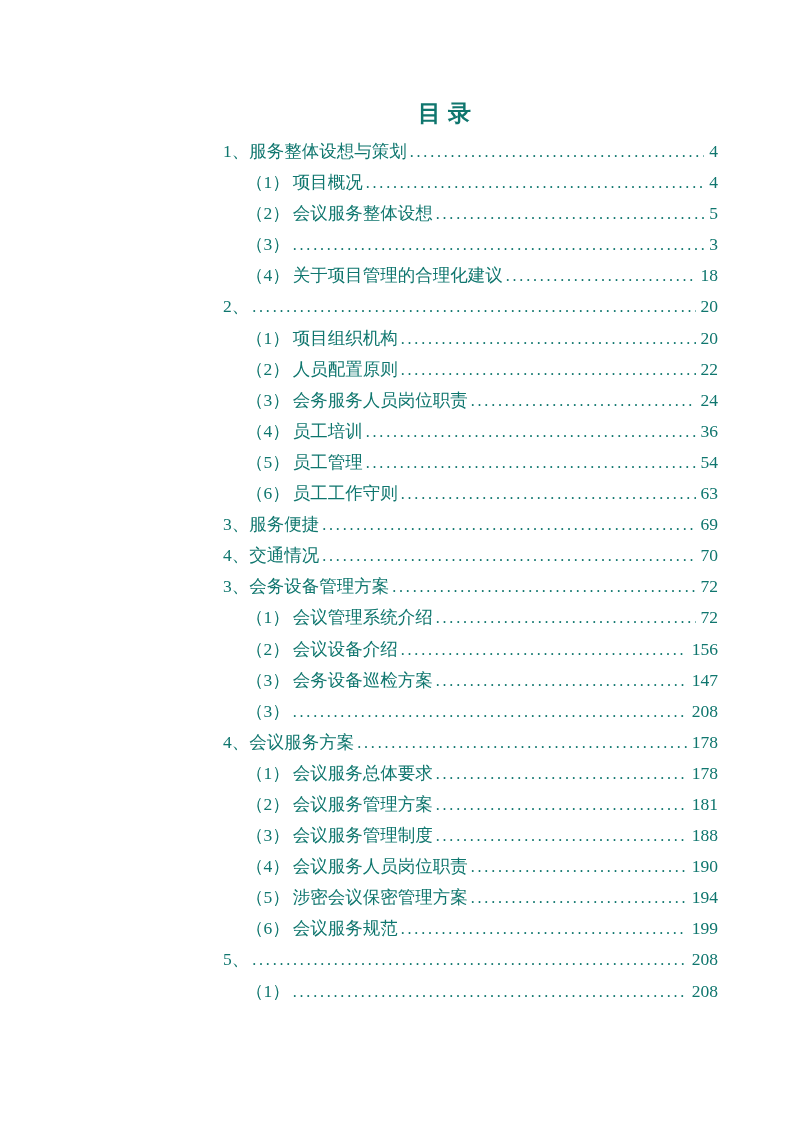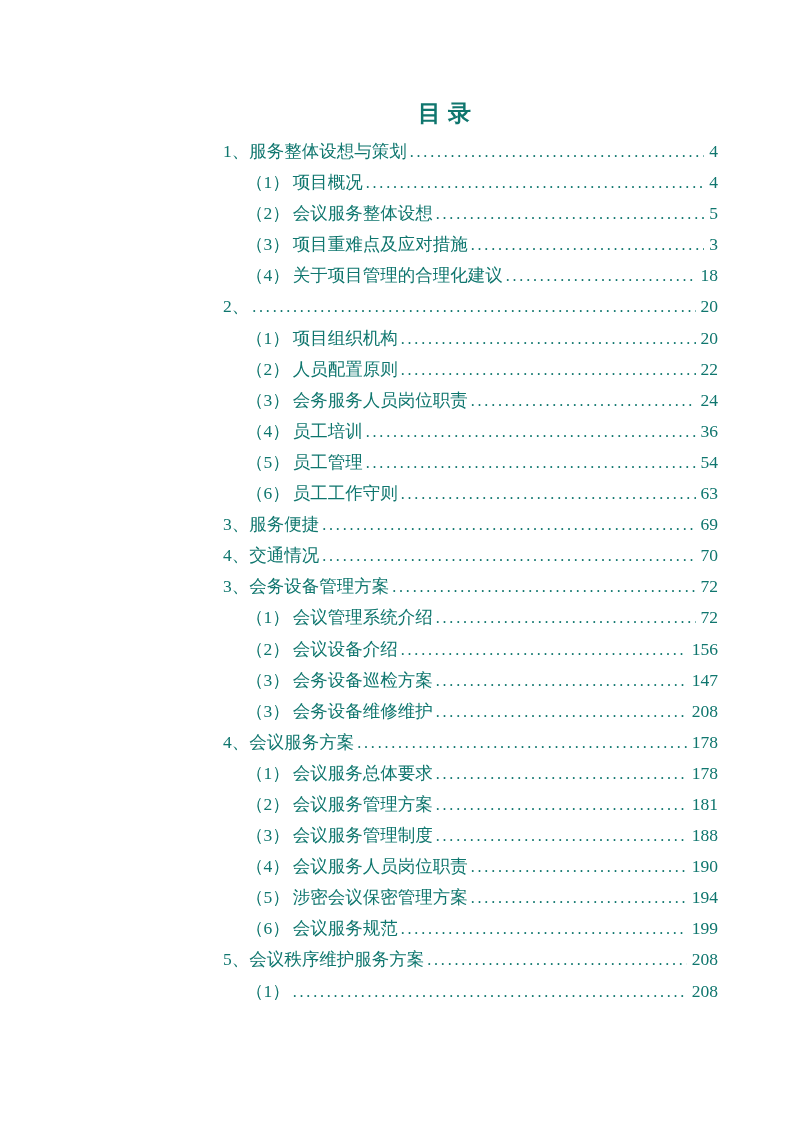--- a/index.html
+++ b/index.html
@@ -86,21 +86,20 @@
     <span class="toc-page">4</span>
   </div>
       <div class="toc-row level2">
     <span class="toc-num">（2）</span>
     <span class="toc-label">会议服务整体设想</span>
     <span class="toc-leader"></span>
     <span class="toc-page">5</span>
   </div>
       <div class="toc-row level2">
     <span class="toc-num">（3）</span>
-    <span class="toc-label">项目重难点及应对措施</span>
     <span class="toc-leader"></span>
     <span class="toc-page">3</span>
   </div>
       <div class="toc-row level2">
     <span class="toc-num">（4）</span>
     <span class="toc-label">关于项目管理的合理化建议</span>
     <span class="toc-leader"></span>
     <span class="toc-page">18</span>
   </div>
       <div class="toc-row level1">
@@ -175,21 +174,20 @@
     <span class="toc-page">156</span>
   </div>
       <div class="toc-row level2">
     <span class="toc-num">（3）</span>
     <span class="toc-label">会务设备巡检方案</span>
     <span class="toc-leader"></span>
     <span class="toc-page">147</span>
   </div>
       <div class="toc-row level2">
     <span class="toc-num">（3）</span>
-    <span class="toc-label">会务设备维修维护</span>
     <span class="toc-leader"></span>
     <span class="toc-page">208</span>
   </div>
       <div class="toc-row level1">
     <span class="toc-num">4、</span>
     <span class="toc-label">会议服务方案</span>
     <span class="toc-leader"></span>
     <span class="toc-page">178</span>
   </div>
       <div class="toc-row level2">
@@ -223,21 +221,20 @@
     <span class="toc-page">194</span>
   </div>
       <div class="toc-row level2">
     <span class="toc-num">（6）</span>
     <span class="toc-label">会议服务规范</span>
     <span class="toc-leader"></span>
     <span class="toc-page">199</span>
   </div>
       <div class="toc-row level1">
     <span class="toc-num">5、</span>
-    <span class="toc-label">会议秩序维护服务方案</span>
     <span class="toc-leader"></span>
     <span class="toc-page">208</span>
   </div>
       <div class="toc-row level2">
     <span class="toc-num">（1）</span>
     <span class="toc-leader"></span>
     <span class="toc-page">208</span>
   </div>
     </div>
 </div>

